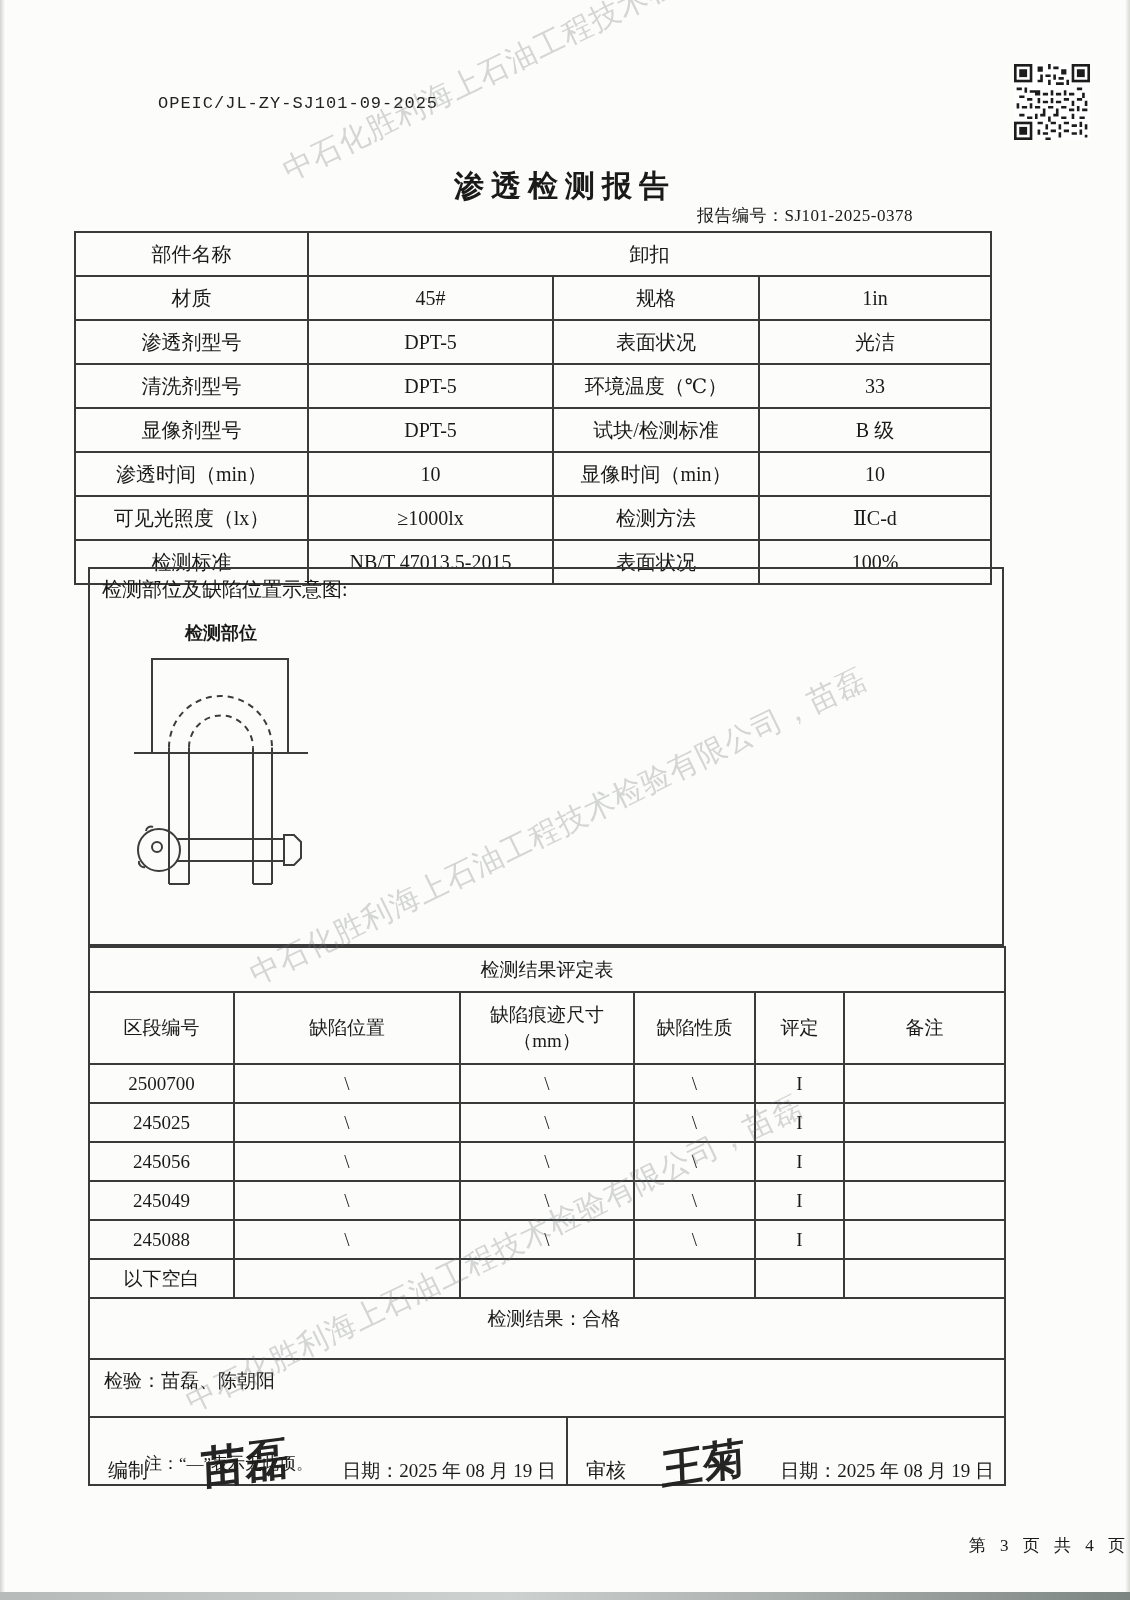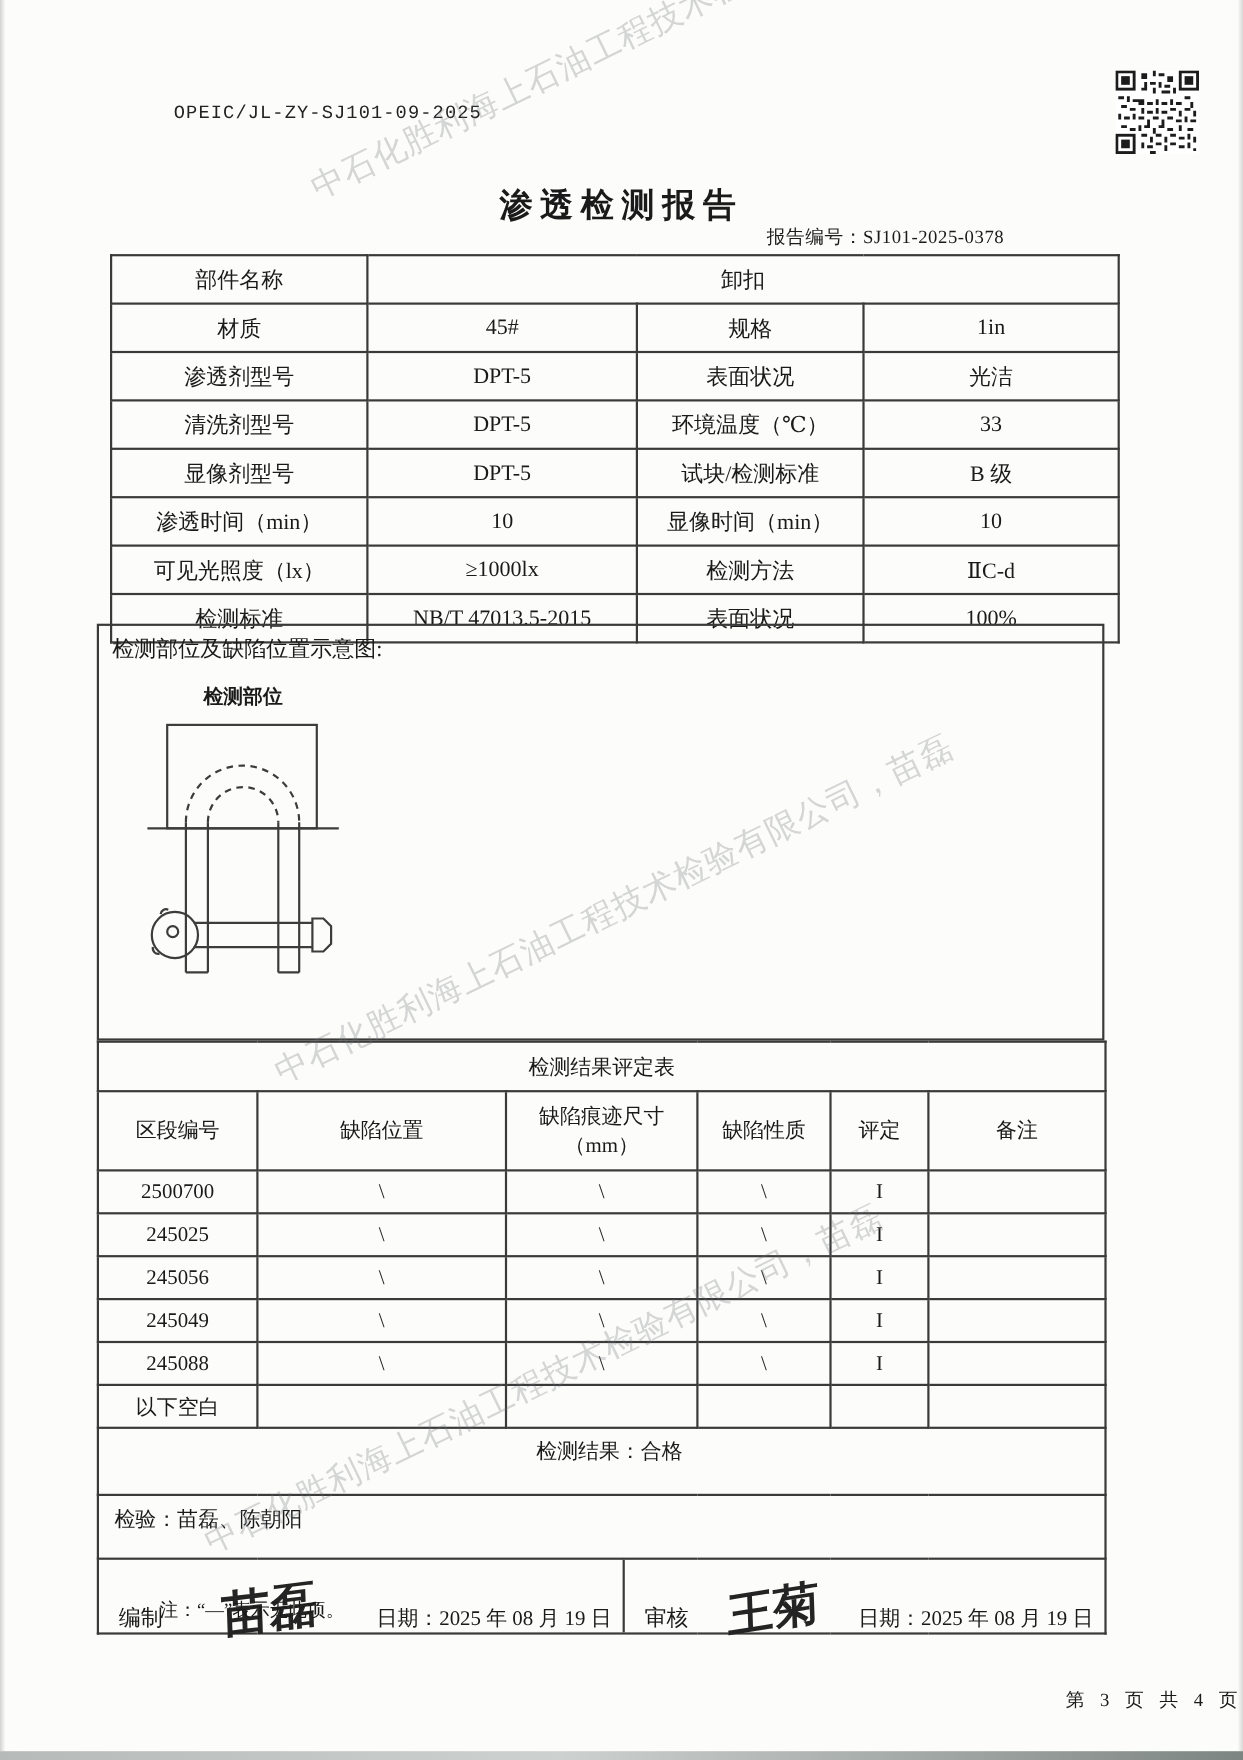--- a/index.html
+++ b/index.html
@@ -19,21 +19,21 @@
   
   .doc-code { position:absolute; left:158px; top:94px; font-size:17px;
     font-family:"Liberation Mono","DejaVu Sans Mono",monospace; letter-spacing:1px; color:#222; }
   .doc-title { position:absolute; left:0; right:0; top:166px; text-align:center;
     font-size:30px; font-weight:bold; letter-spacing:7px; }
   .report-no { position:absolute; left:697px; top:204px; font-size:17px; letter-spacing:0.5px;text-align:right; }
   .qr { position:absolute; left:1014px; top:64px; width:76px; height:76px; }
 
   
   table { border-collapse:collapse; table-layout:fixed; }
-  .info-table { position:absolute; left:100px; top:231px; width:916px;border-radius:10px; }
+  .info-table { position:absolute; left:74px; top:231px; width:916px;border-radius:10px; }
   .info-table td { border:2px solid #3a3a3a; height:42px; padding:0;
     text-align:center; font-size:20px; overflow:hidden; }
 
   
   .diagram-box { position:absolute; left:88px; top:567px; width:916px; height:379px;
     border:2px solid #3a3a3a; box-sizing:border-box; }
   .diagram-title { position:absolute; left:12px; top:7px; font-size:20px; }
   .part-label { position:absolute; left:60px; top:52px; width:142px; text-align:center;
     font-size:18px; font-weight:bold; font-family:"Liberation Sans","DejaVu Sans",sans-serif; }
   .shackle { position:absolute; left:36px; top:80px; }

